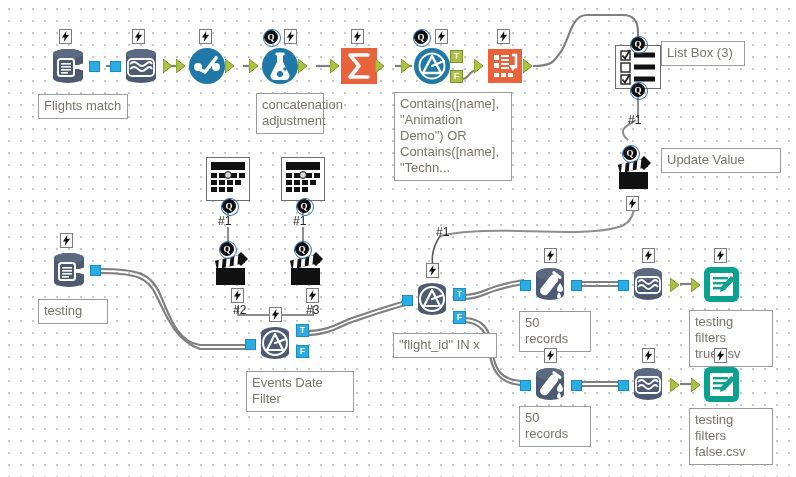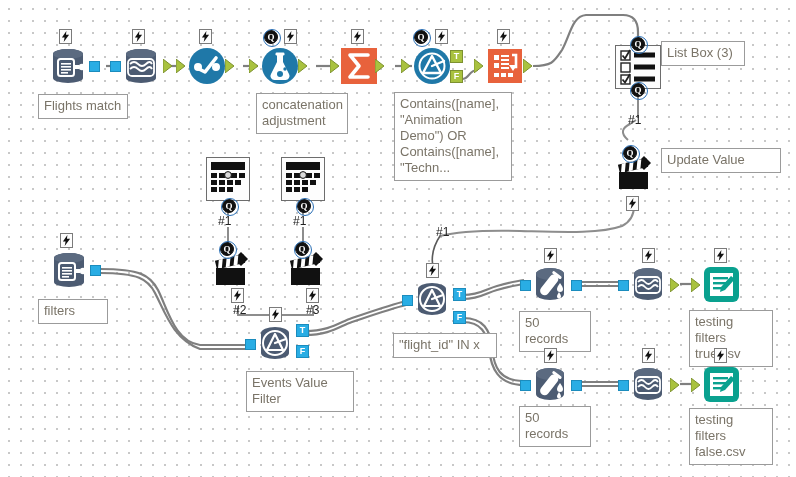--- a/index.html
+++ b/index.html
@@ -216,21 +216,21 @@
       <svg width="12" height="14" viewBox="0 0 12 14">
           <polygon points="0,0 9,7 0,14" fill="#a9c23f" stroke="#7d9130" stroke-width="1"></polygon>
         </svg>
     </div>
     <div class="arrowR" style="left:40px;top:15px;">
       <svg width="12" height="14" viewBox="0 0 12 14">
           <polygon points="0,0 9,7 0,14" fill="#a9c23f" stroke="#7d9130" stroke-width="1"></polygon>
         </svg>
     </div>
   </div>
-  <div class="lbl" style="left:256px;top:93px;width:92px;">concatenation
+  <div class="lbl" style="left:256px;top:93px;width:68px;">concatenation
 adjustment</div>
 
   <div class="node" style="left:337px;top:44px;">
     <div class="badge" style="left:14px;top:-15px;">
       <svg viewBox="0 0 10 12">
           <polygon points="6,0 1,7 4,7 3,12 9,4 5.5,4" fill="#111"></polygon>
         </svg>
     </div>
     <div class="glyph">
       <svg width="44" height="44" viewBox="0 0 44 44">
@@ -476,42 +476,42 @@
             <rect x="14" y="22" width="10" height="1.6"></rect>
             <rect x="14" y="25" width="10" height="1.6"></rect>
             <rect x="14" y="28" width="7" height="1.6"></rect>
           </g>
         <rect x="27" y="21" width="5" height="4" fill="#fff"></rect>
         <circle cx="35" cy="23" r="3.2" fill="#fff"></circle>
       </svg>
     </div>
     <div class="sq" style="left:42px;top:17px;"></div>
   </div>
-  <div class="lbl" style="left:38px;top:299px;width:70px;">filters</div>
+  <div class="lbl" style="left:38px;top:299px;width:70px;">testing</div>
 
   <div class="node" style="left:254px;top:321px;">
     <div class="badge" style="left:15px;top:-14px;">
       <svg viewBox="0 0 10 12">
           <polygon points="6,0 1,7 4,7 3,12 9,4 5.5,4" fill="#111"></polygon>
         </svg>
     </div>
     <div class="glyph">
       <svg width="44" height="44" viewBox="0 0 44 44">
         <path d="M7 12 a14 6 0 0 1 28 0 v20 a14 6 0 0 1 -28 0 z" fill="#4c5b72"></path>
         <circle cx="21" cy="22" r="13" fill="#4c5b72"></circle>
         <circle cx="21" cy="22" r="12" fill="none" stroke="#fff" stroke-width="2"></circle>
         <path d="M21 13 L29 29 H13 Z" fill="none" stroke="#fff" stroke-width="2.2" stroke-linejoin="round"></path>
         <path d="M21 22 L32 18" stroke="#fff" stroke-width="2.2" stroke-linecap="round"></path>
       </svg>
     </div>
     <div class="sq" style="left:-9px;top:18px;"></div>
     <div class="tf" style="left:42px;top:3px;">T</div>
     <div class="tf" style="left:42px;top:24px;">F</div>
   </div>
-  <div class="lbl" style="left:246px;top:371px;width:108px;">Events Value Filter</div>
+  <div class="lbl" style="left:246px;top:371px;width:108px;">Events Date Filter</div>
 
   <div class="node" style="left:411px;top:277px;">
     <div class="badge" style="left:15px;top:-14px;">
       <svg viewBox="0 0 10 12">
           <polygon points="6,0 1,7 4,7 3,12 9,4 5.5,4" fill="#111"></polygon>
         </svg>
     </div>
     <div class="glyph">
       <svg width="44" height="44" viewBox="0 0 44 44">
         <path d="M7 12 a14 6 0 0 1 28 0 v20 a14 6 0 0 1 -28 0 z" fill="#4c5b72"></path>

